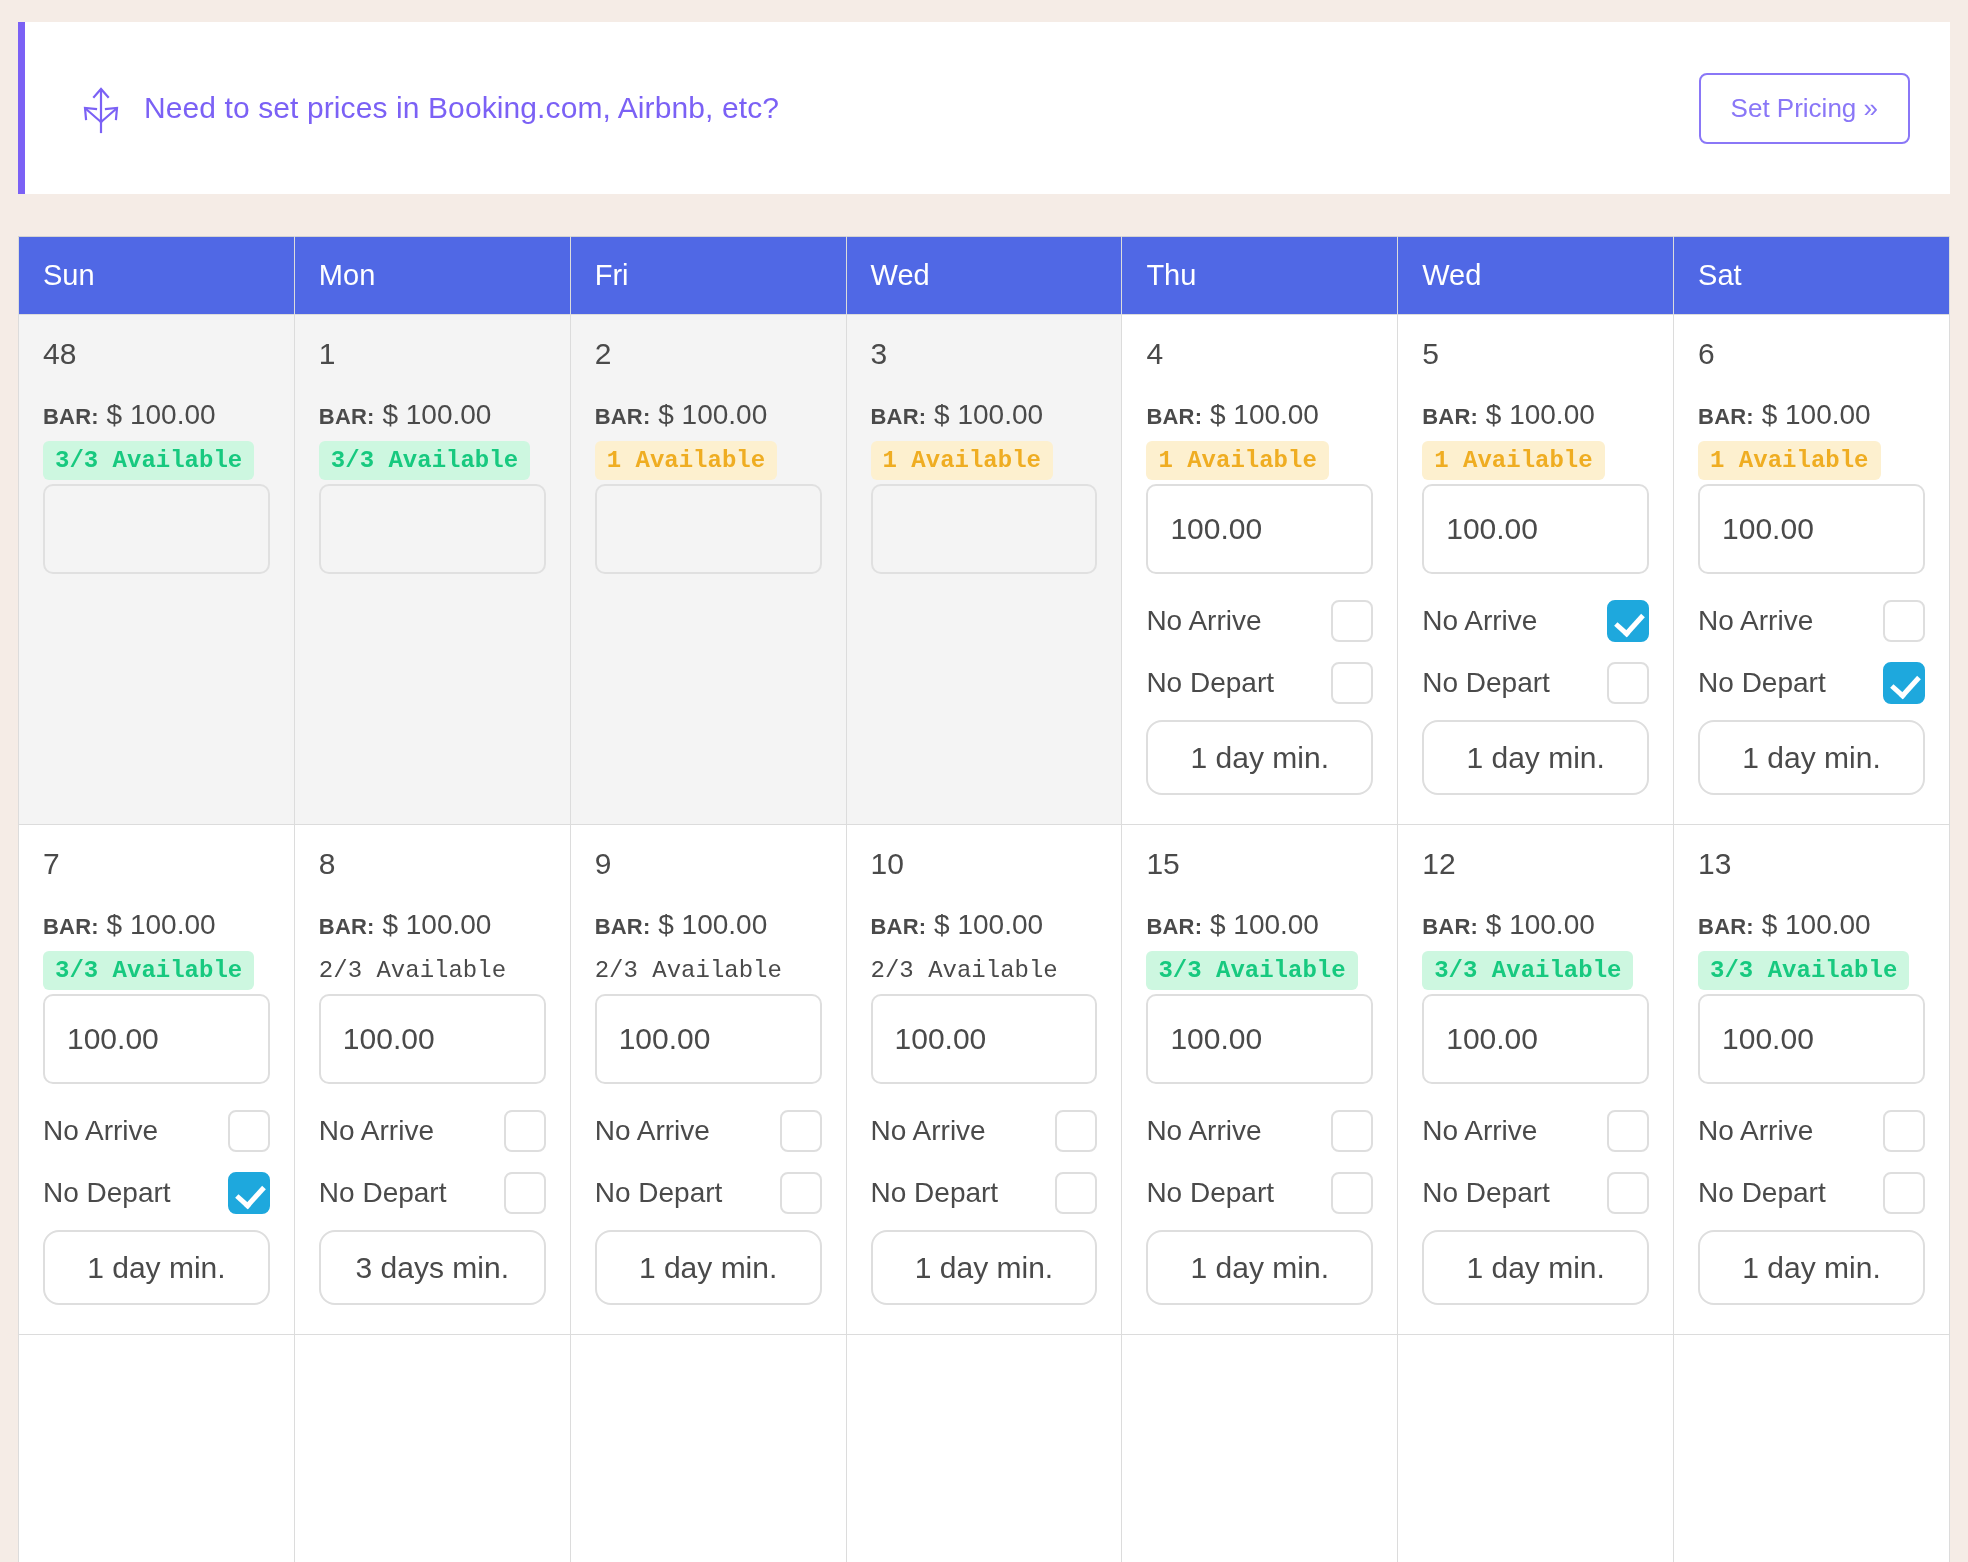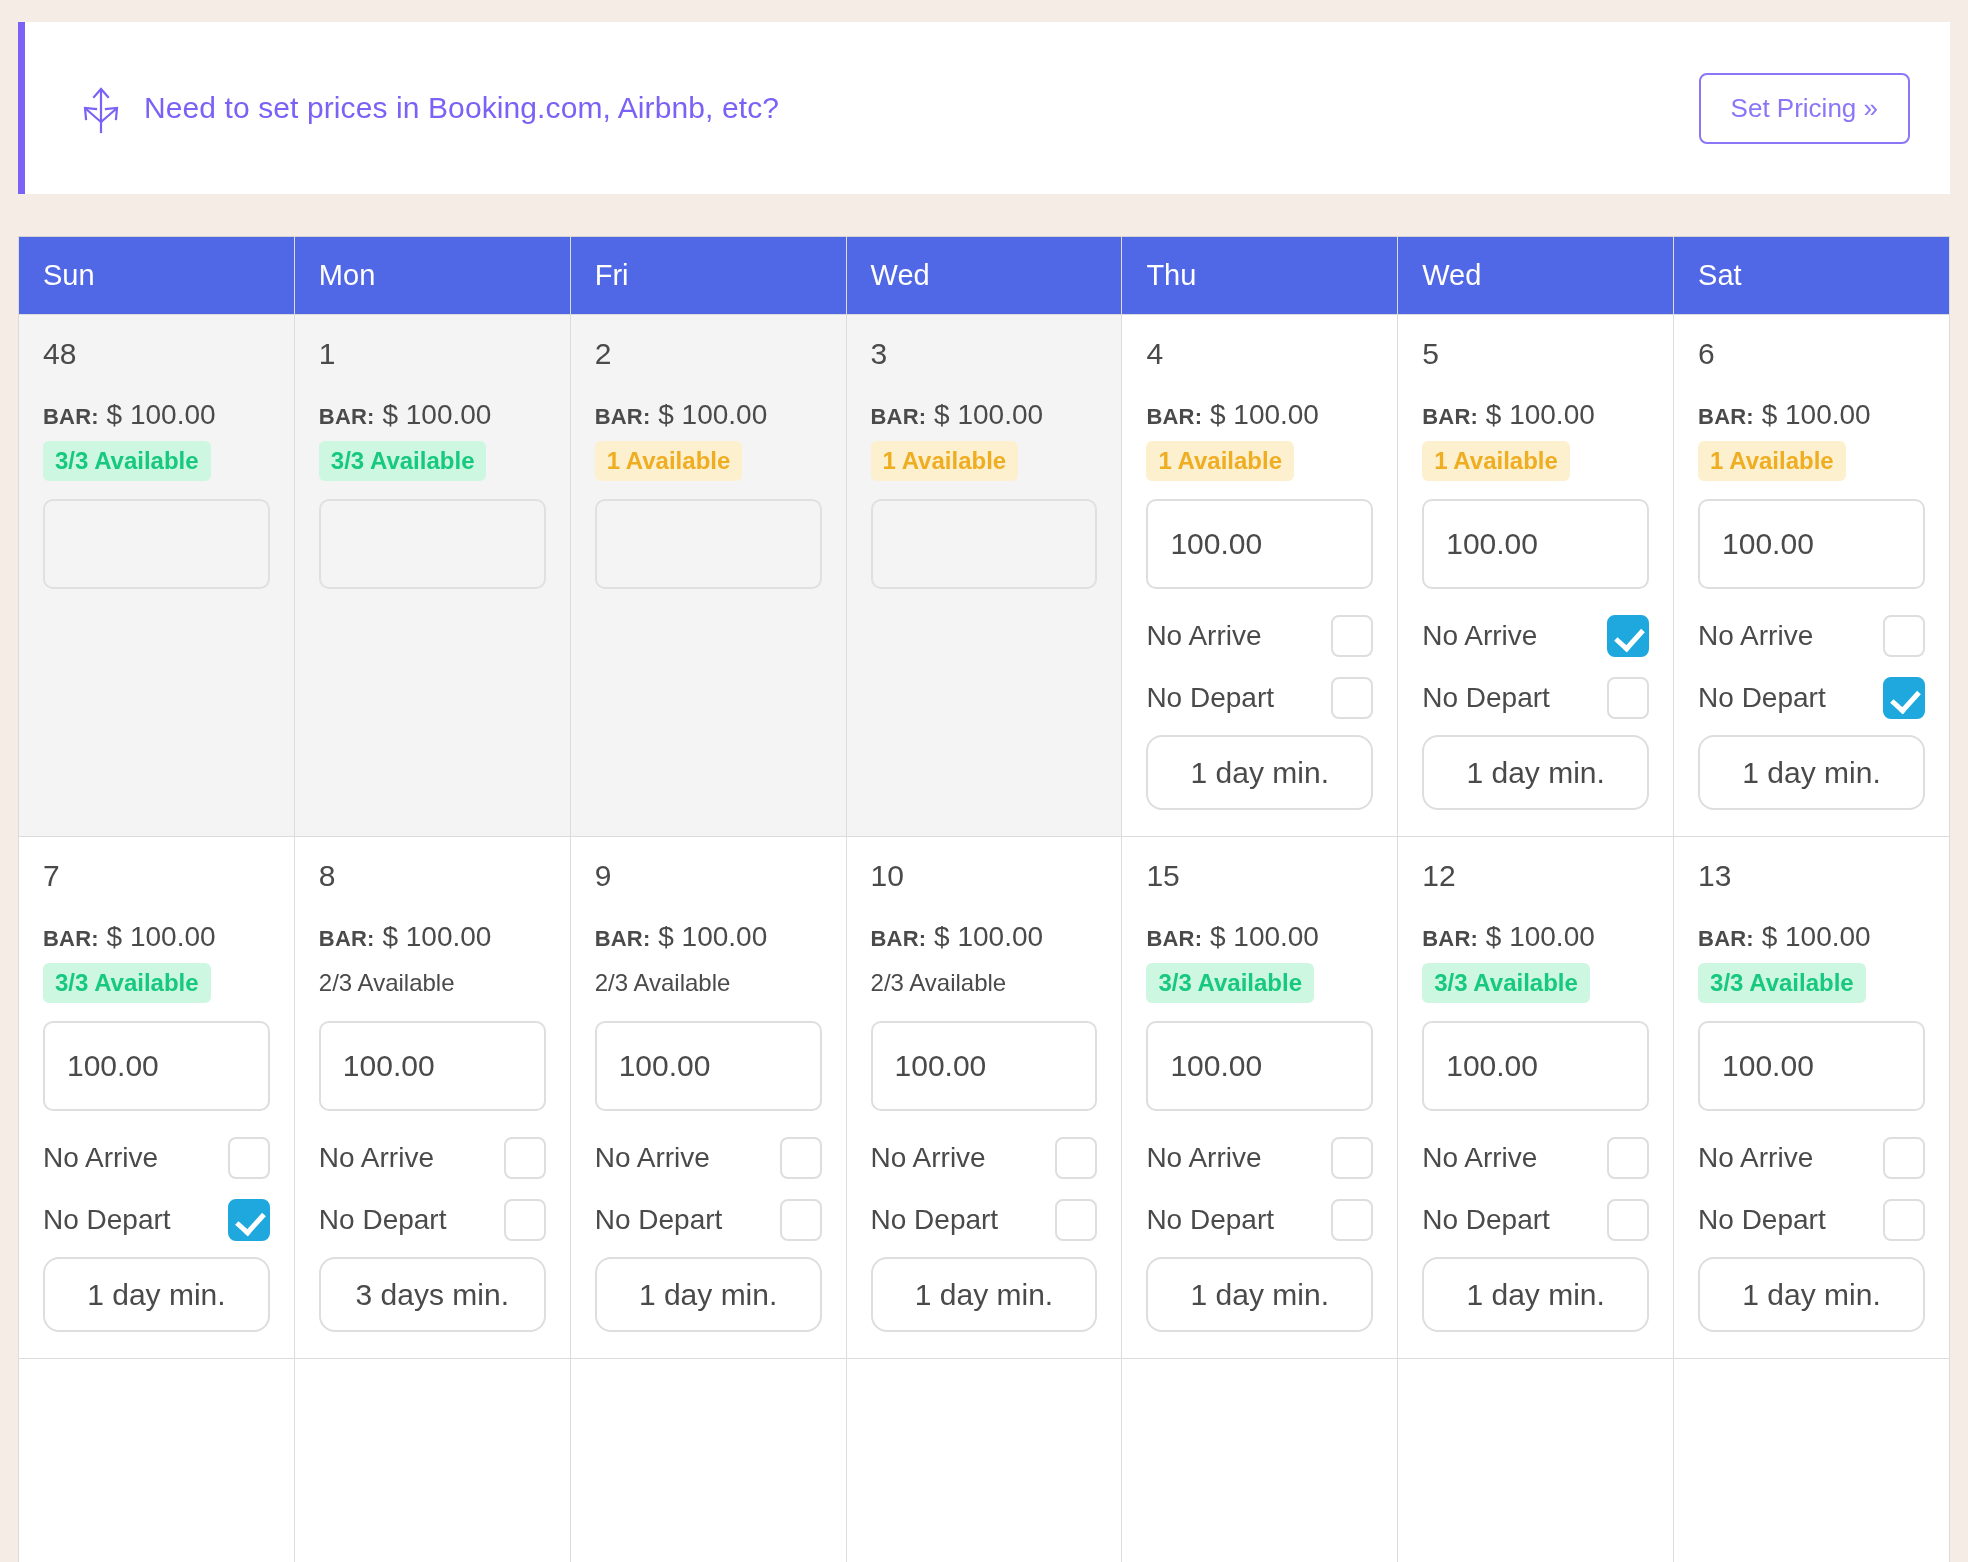--- a/index.html
+++ b/index.html
@@ -87,21 +87,22 @@
     font-size: 22px;
     font-weight: 700;
     letter-spacing: .2px;
   }
   .avail {
     display: inline-block;
     font-size: 24px;
     font-weight: 700;
     border-radius: 6px;
     padding: 6px 12px;
-    margin-bottom: 18px;
+    margin-bottom: 4px;
+    font-family: Liberation Mono, monospace;
   }
   .avail.green { background: #cdf7e0; color: #17c97f; }
   .avail.amber { background: #fdf0cf; color: #efad22; }
   .avail.plain { background: transparent; color: #4a4a4a; font-weight: 400; padding-left: 0; }
 
   .price-box {
     width: 100%;
     height: 90px;
     border: 2px solid #dedede;
     border-radius: 10px;

